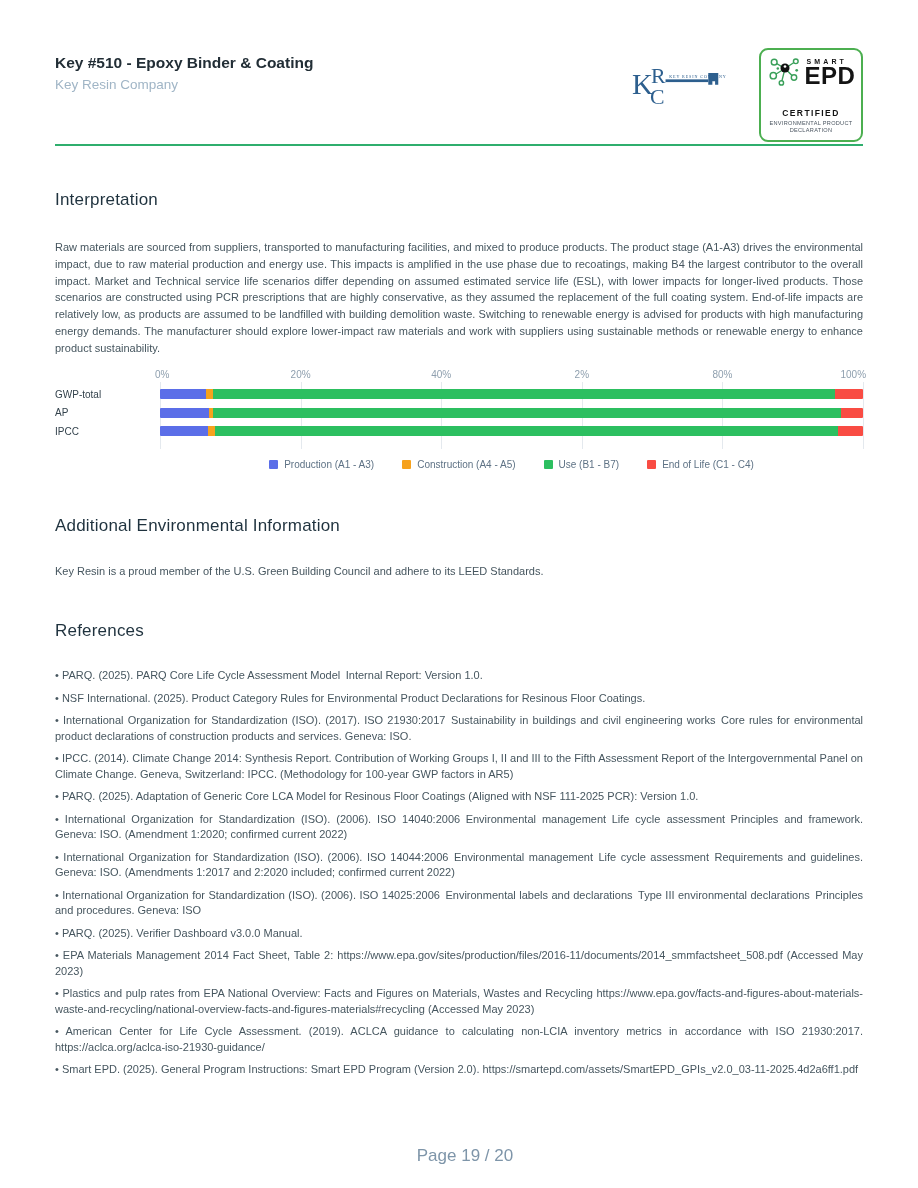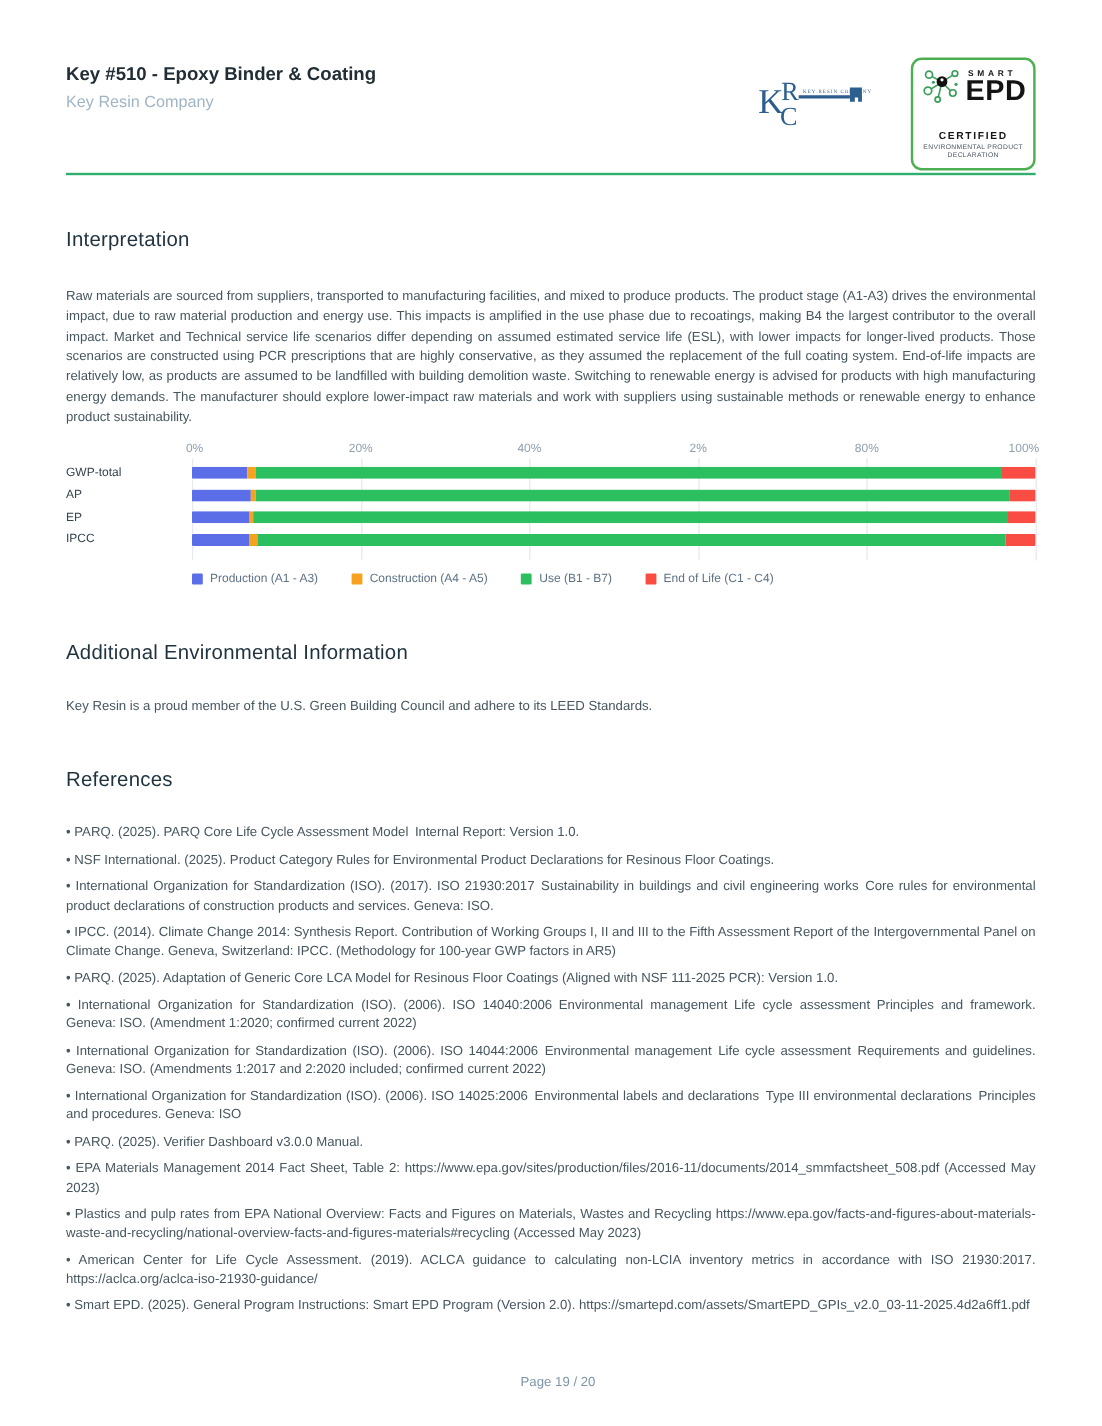--- a/index.html
+++ b/index.html
@@ -38,29 +38,29 @@
   .tick { position:absolute; top:0; transform:translateX(-50%); font-size:10px; color:#8e9fae; white-space:nowrap; }
   .tick:first-child { transform:translateX(-35%); }
   .tick:last-child { transform:translateX(-88%); }
   .plot-wrap { position:relative; }
   .gridlines { position:absolute; left:105px; right:0; top:-3px; bottom:-8px; pointer-events:none; }
   .gridline { position:absolute; top:0; bottom:0; width:1px; background:#e4e9ee; }
   .chart-row { display:flex; align-items:center; height:18.6px; position:relative; }
   .cat-label { width:105px; font-size:10px; color:#33424c; flex:none; }
   .bar { flex:1; height:10px; display:flex; border-radius:1px; overflow:hidden; }
   .seg { height:100%; }
-  .legend { margin:18px 0 0 105px; display:flex; gap:28px; }
+  .legend { margin:18px 0 0 105px; display:flex; justify-content:center; gap:28px; }
   .legend-item { display:flex; align-items:center; gap:6px; }
   .swatch { width:9px; height:9px; border-radius:1px; flex:none; }
   .legend-label { font-size:10px; color:#5e7285; }
   
   .ref-list { margin-top:27px; }
   .ref { font-size:11px; line-height:15.5px; margin:0 0 7px 0; text-align:justify; color:#46565f; }
   
-  .footer { position:absolute; left:12px; right:0; top:1146px; text-align:center; font-size:11px; color:#7e95a9; }
+  .footer { position:absolute; left:12px; right:0; top:1146px; text-align:center; font-size:17px; color:#7e95a9; }
 </style>
 </head>
 <body>
 
 <div class="page">
 
   <header>
     <div>
       <div class="doc-title">Key #510 - Epoxy Binder &amp; Coating</div>
       <div class="doc-subtitle">Key Resin Company</div>
@@ -147,29 +147,20 @@
             <div class="chart-row">
               <div class="cat-label">AP</div>
               <div class="bar">
                 <div class="seg" style="width: 7%; background: rgb(91, 110, 232);"></div>
                 <div class="seg" style="width: 0.6%; background: rgb(246, 162, 30);"></div>
                 <div class="seg" style="width: 89.3%; background: rgb(44, 191, 96);"></div>
                 <div class="seg" style="width: 3.1%; background: rgb(249, 76, 67);"></div>
               </div>
             </div>
             <div class="chart-row">
-              <div class="cat-label">EP</div>
-              <div class="bar">
-                <div class="seg" style="width: 6.8%; background: rgb(91, 110, 232);"></div>
-                <div class="seg" style="width: 0.5%; background: rgb(246, 162, 30);"></div>
-                <div class="seg" style="width: 89.4%; background: rgb(44, 191, 96);"></div>
-                <div class="seg" style="width: 3.3%; background: rgb(249, 76, 67);"></div>
-              </div>
-            </div>
-            <div class="chart-row">
               <div class="cat-label">IPCC</div>
               <div class="bar">
                 <div class="seg" style="width: 6.8%; background: rgb(91, 110, 232);"></div>
                 <div class="seg" style="width: 1%; background: rgb(246, 162, 30);"></div>
                 <div class="seg" style="width: 88.7%; background: rgb(44, 191, 96);"></div>
                 <div class="seg" style="width: 3.5%; background: rgb(249, 76, 67);"></div>
               </div>
             </div>
           </div>
       </div>

